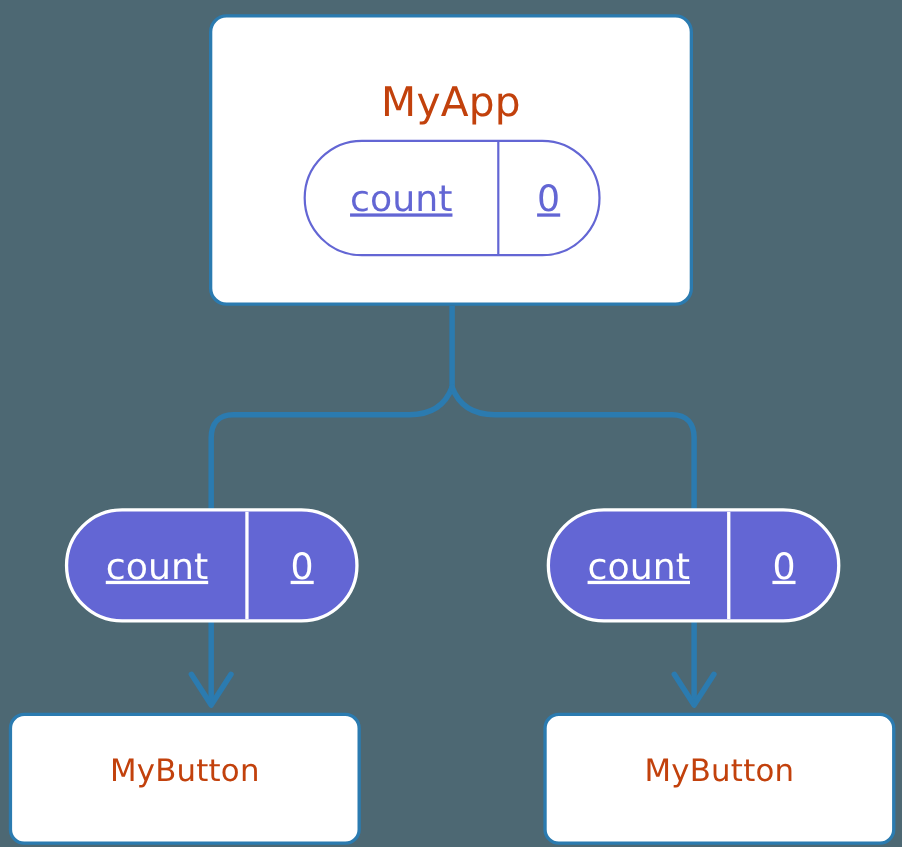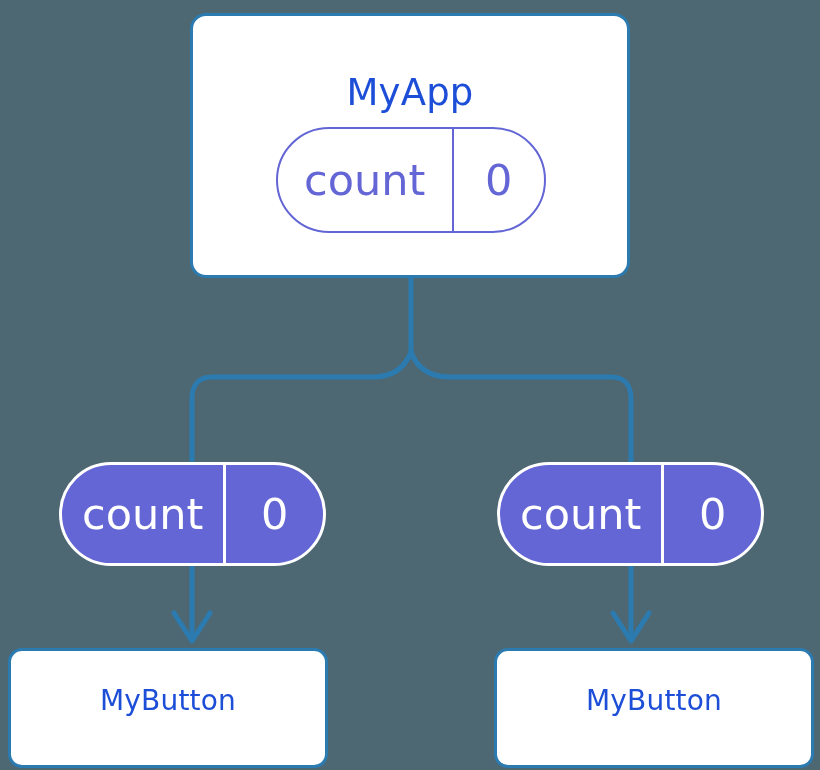--- a/index.html
+++ b/index.html
@@ -45,21 +45,21 @@
     width: 440px;
     height: 265px;
     border-radius: 16px;
   }
 
   .node-title {
     position: absolute;
     left: 0;
     right: 0;
     text-align: center;
-    color: #1d4ed8;
+    color: #c2410c;
     font-size: 37px;
     line-height: 1;
     letter-spacing: 0.2px;
   }
   #app-title {
     top: 58px;
   }
 
   
   .pill {
@@ -69,23 +69,24 @@
     align-items: stretch;
     border-radius: 999px;
     overflow: hidden;
     z-index: 3;
   }
   .pill .pill-key,
   .pill .pill-val {
     display: flex;
     align-items: center;
     justify-content: center;
-    font-size: 43px;
+    font-size: 33px;
     line-height: 1;
     box-sizing: border-box;
+    text-decoration: underline;
   }
 
   
   .pill-outline {
     background: #ffffff;
     border: 2px solid #6366d4;
   }
   .pill-outline .pill-key {
     flex: 0 0 66%;
     color: #6366d4;

